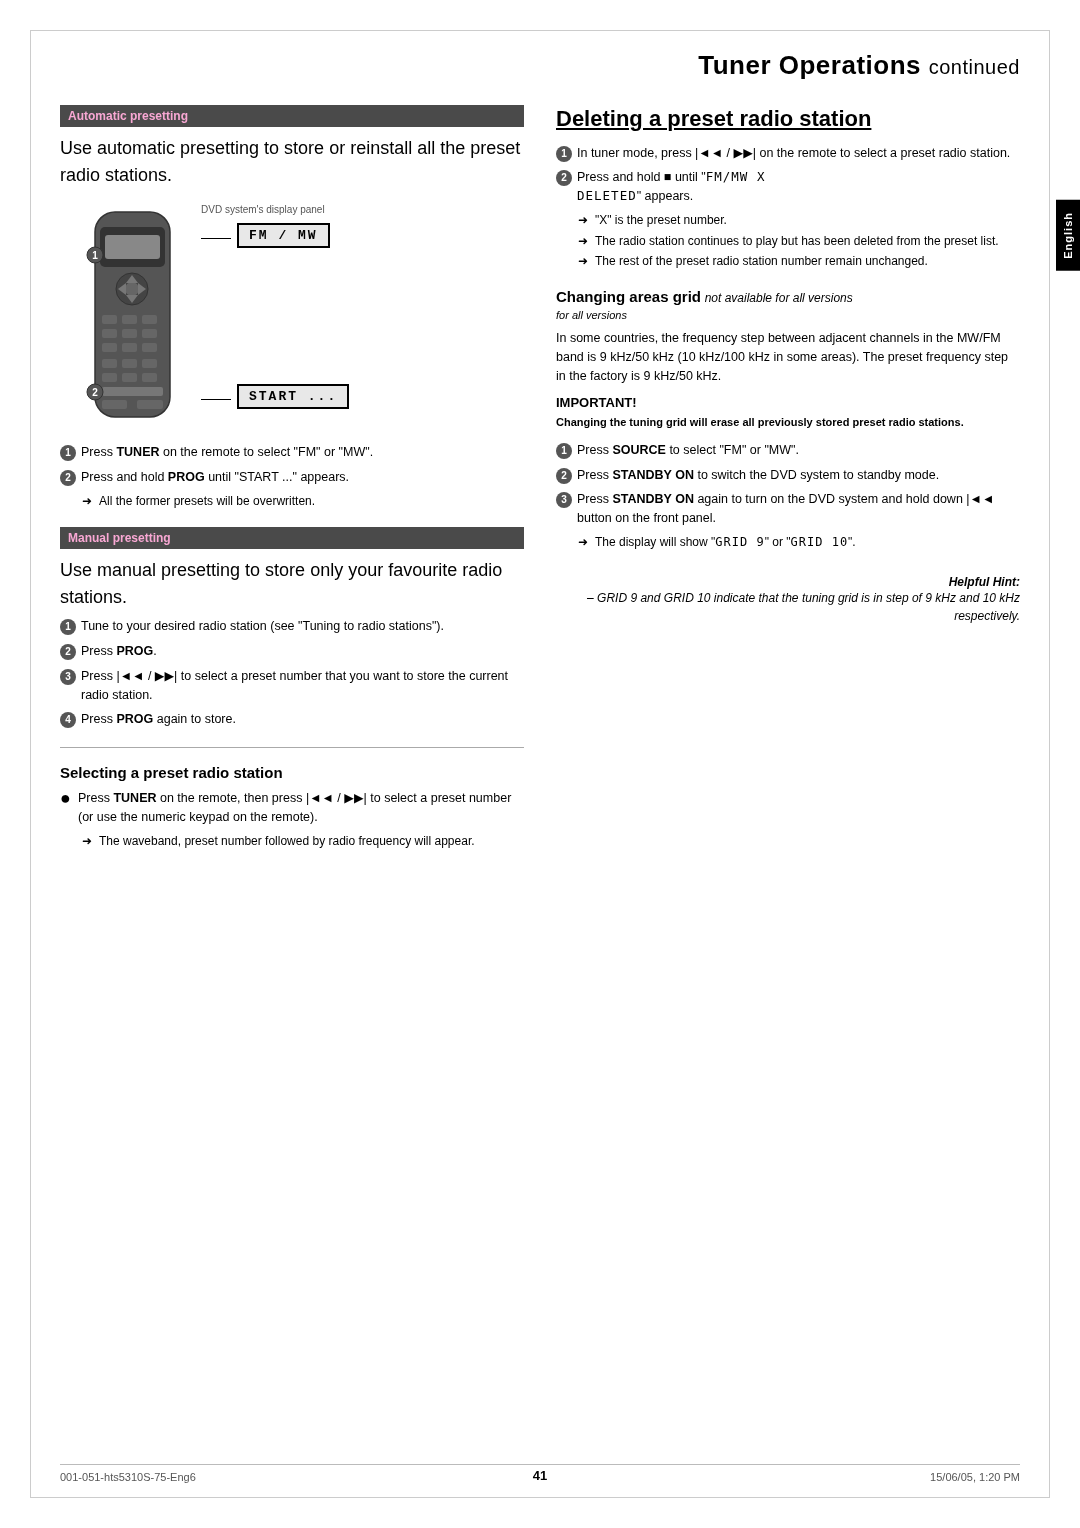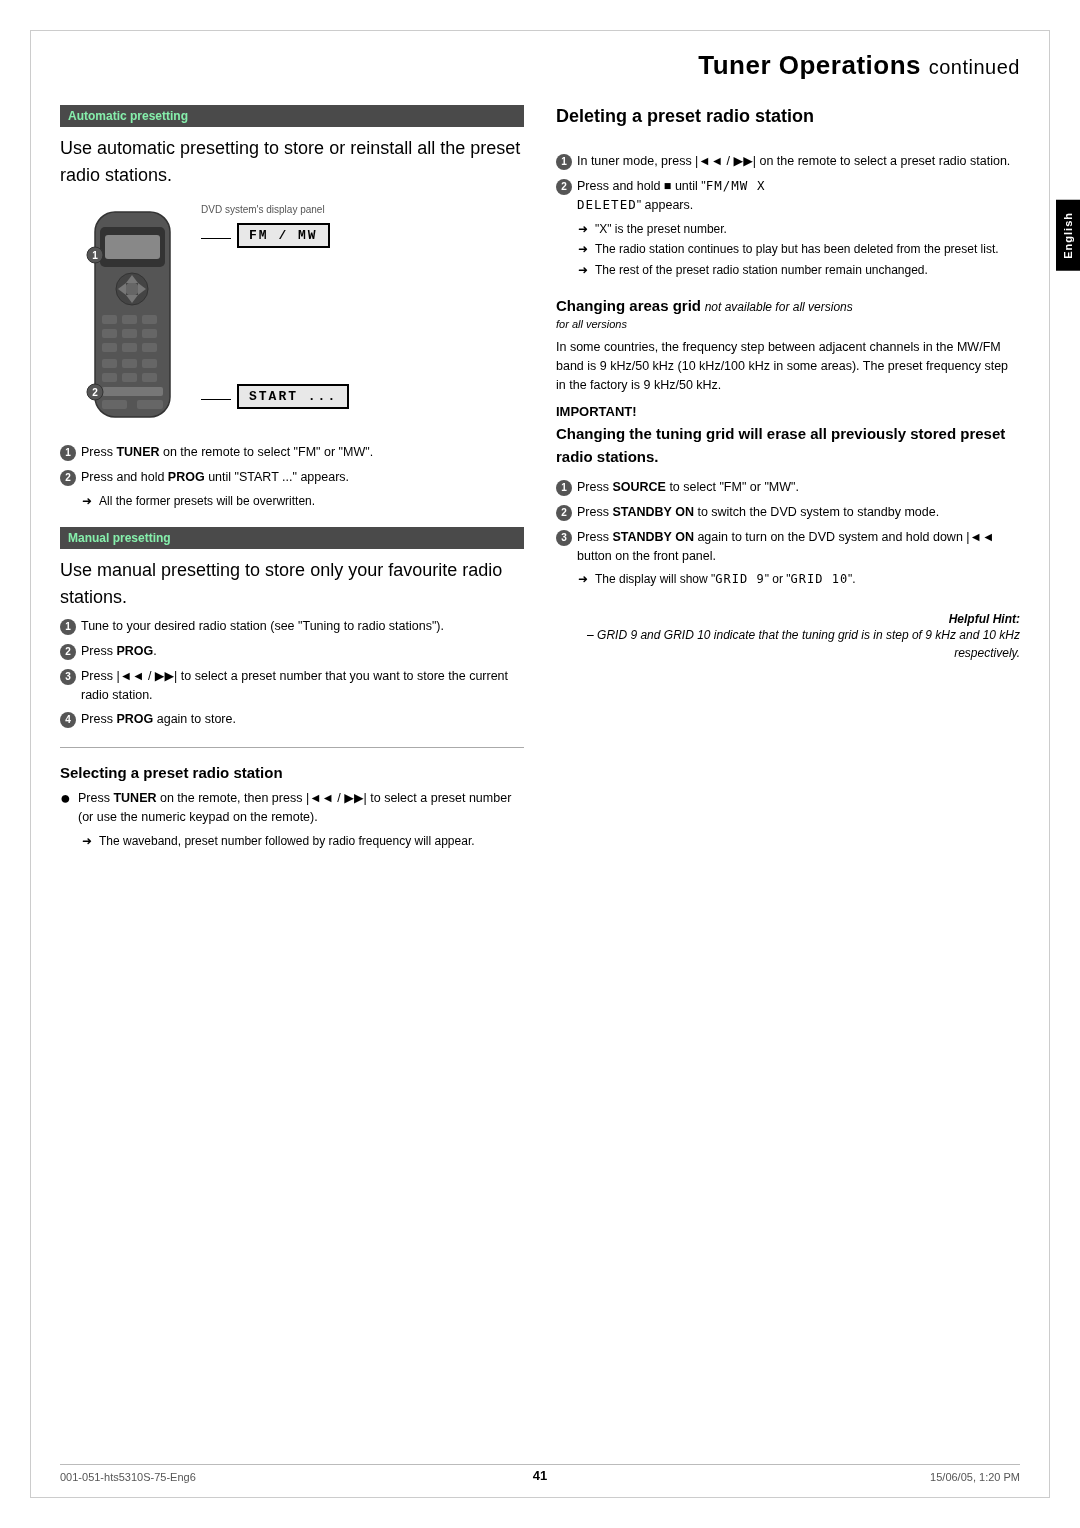--- a/index.html
+++ b/index.html
@@ -61,21 +61,21 @@
       min-width: 0;
     }
     .col-right {
       flex: 1;
       min-width: 0;
     }
 
     
     .section-heading {
       background: #4a4a4a;
-      color: #86efac;
+      color: #f9a8d4;
       font-size: 12px;
       font-weight: bold;
       padding: 4px 8px;
       margin-bottom: 8px;
     }
 
     .subsection {
       margin-bottom: 18px;
     }
 
@@ -176,37 +176,38 @@
 
     
     .section-divider {
       border: none;
       border-top: 1px solid #aaa;
       margin: 16px 0;
     }
 
     
     .col-right-heading {
-      font-size: 18px;
-      font-weight: bold;
-      margin-bottom: 24px;
+      font-size: 22px;
+      font-weight: bold;
+      margin-bottom: 10px;
       line-height: 1.3;
+      text-decoration: underline;
     }
 
     .important-box {
       margin: 10px 0;
     }
     .important-label {
       font-weight: bold;
       font-size: 13px;
       margin-bottom: 4px;
     }
     .important-text {
       font-weight: bold;
-      font-size: 15px;
+      font-size: 11px;
       line-height: 1.5;
     }
 
     .helpful-hint {
       margin-top: 24px;
       font-style: italic;
       text-align: right;
     }
     .helpful-hint-title {
       font-style: italic;

